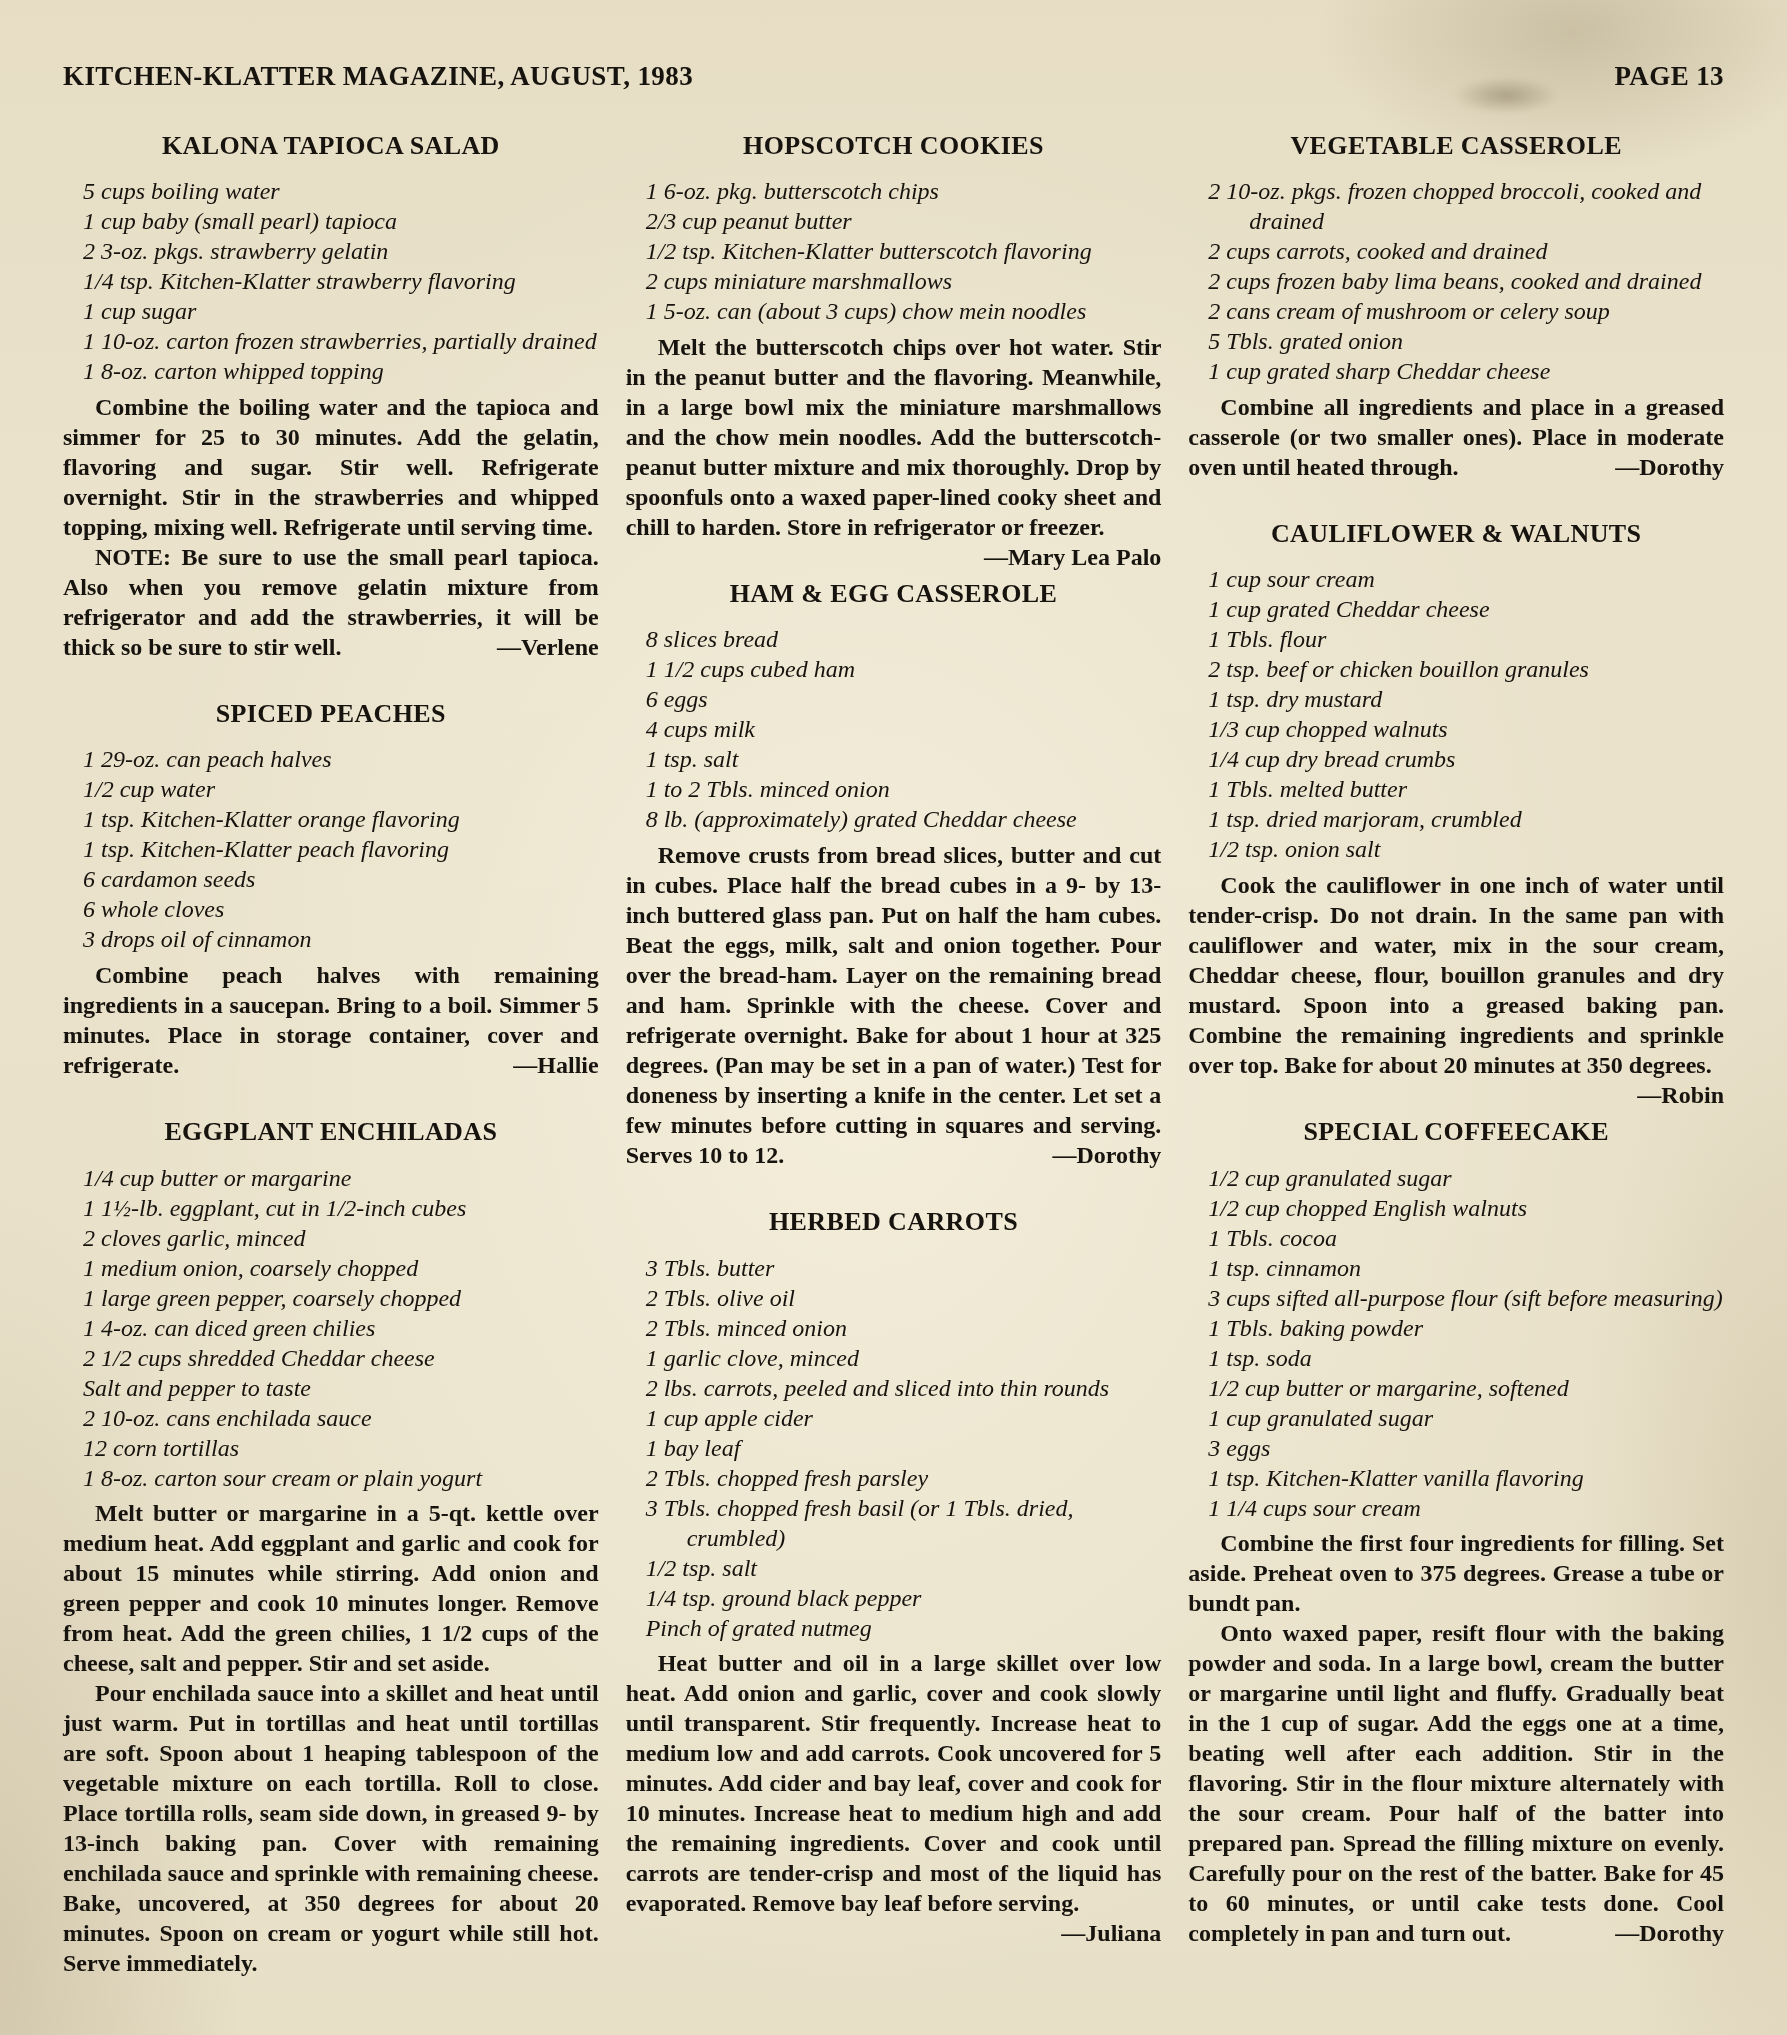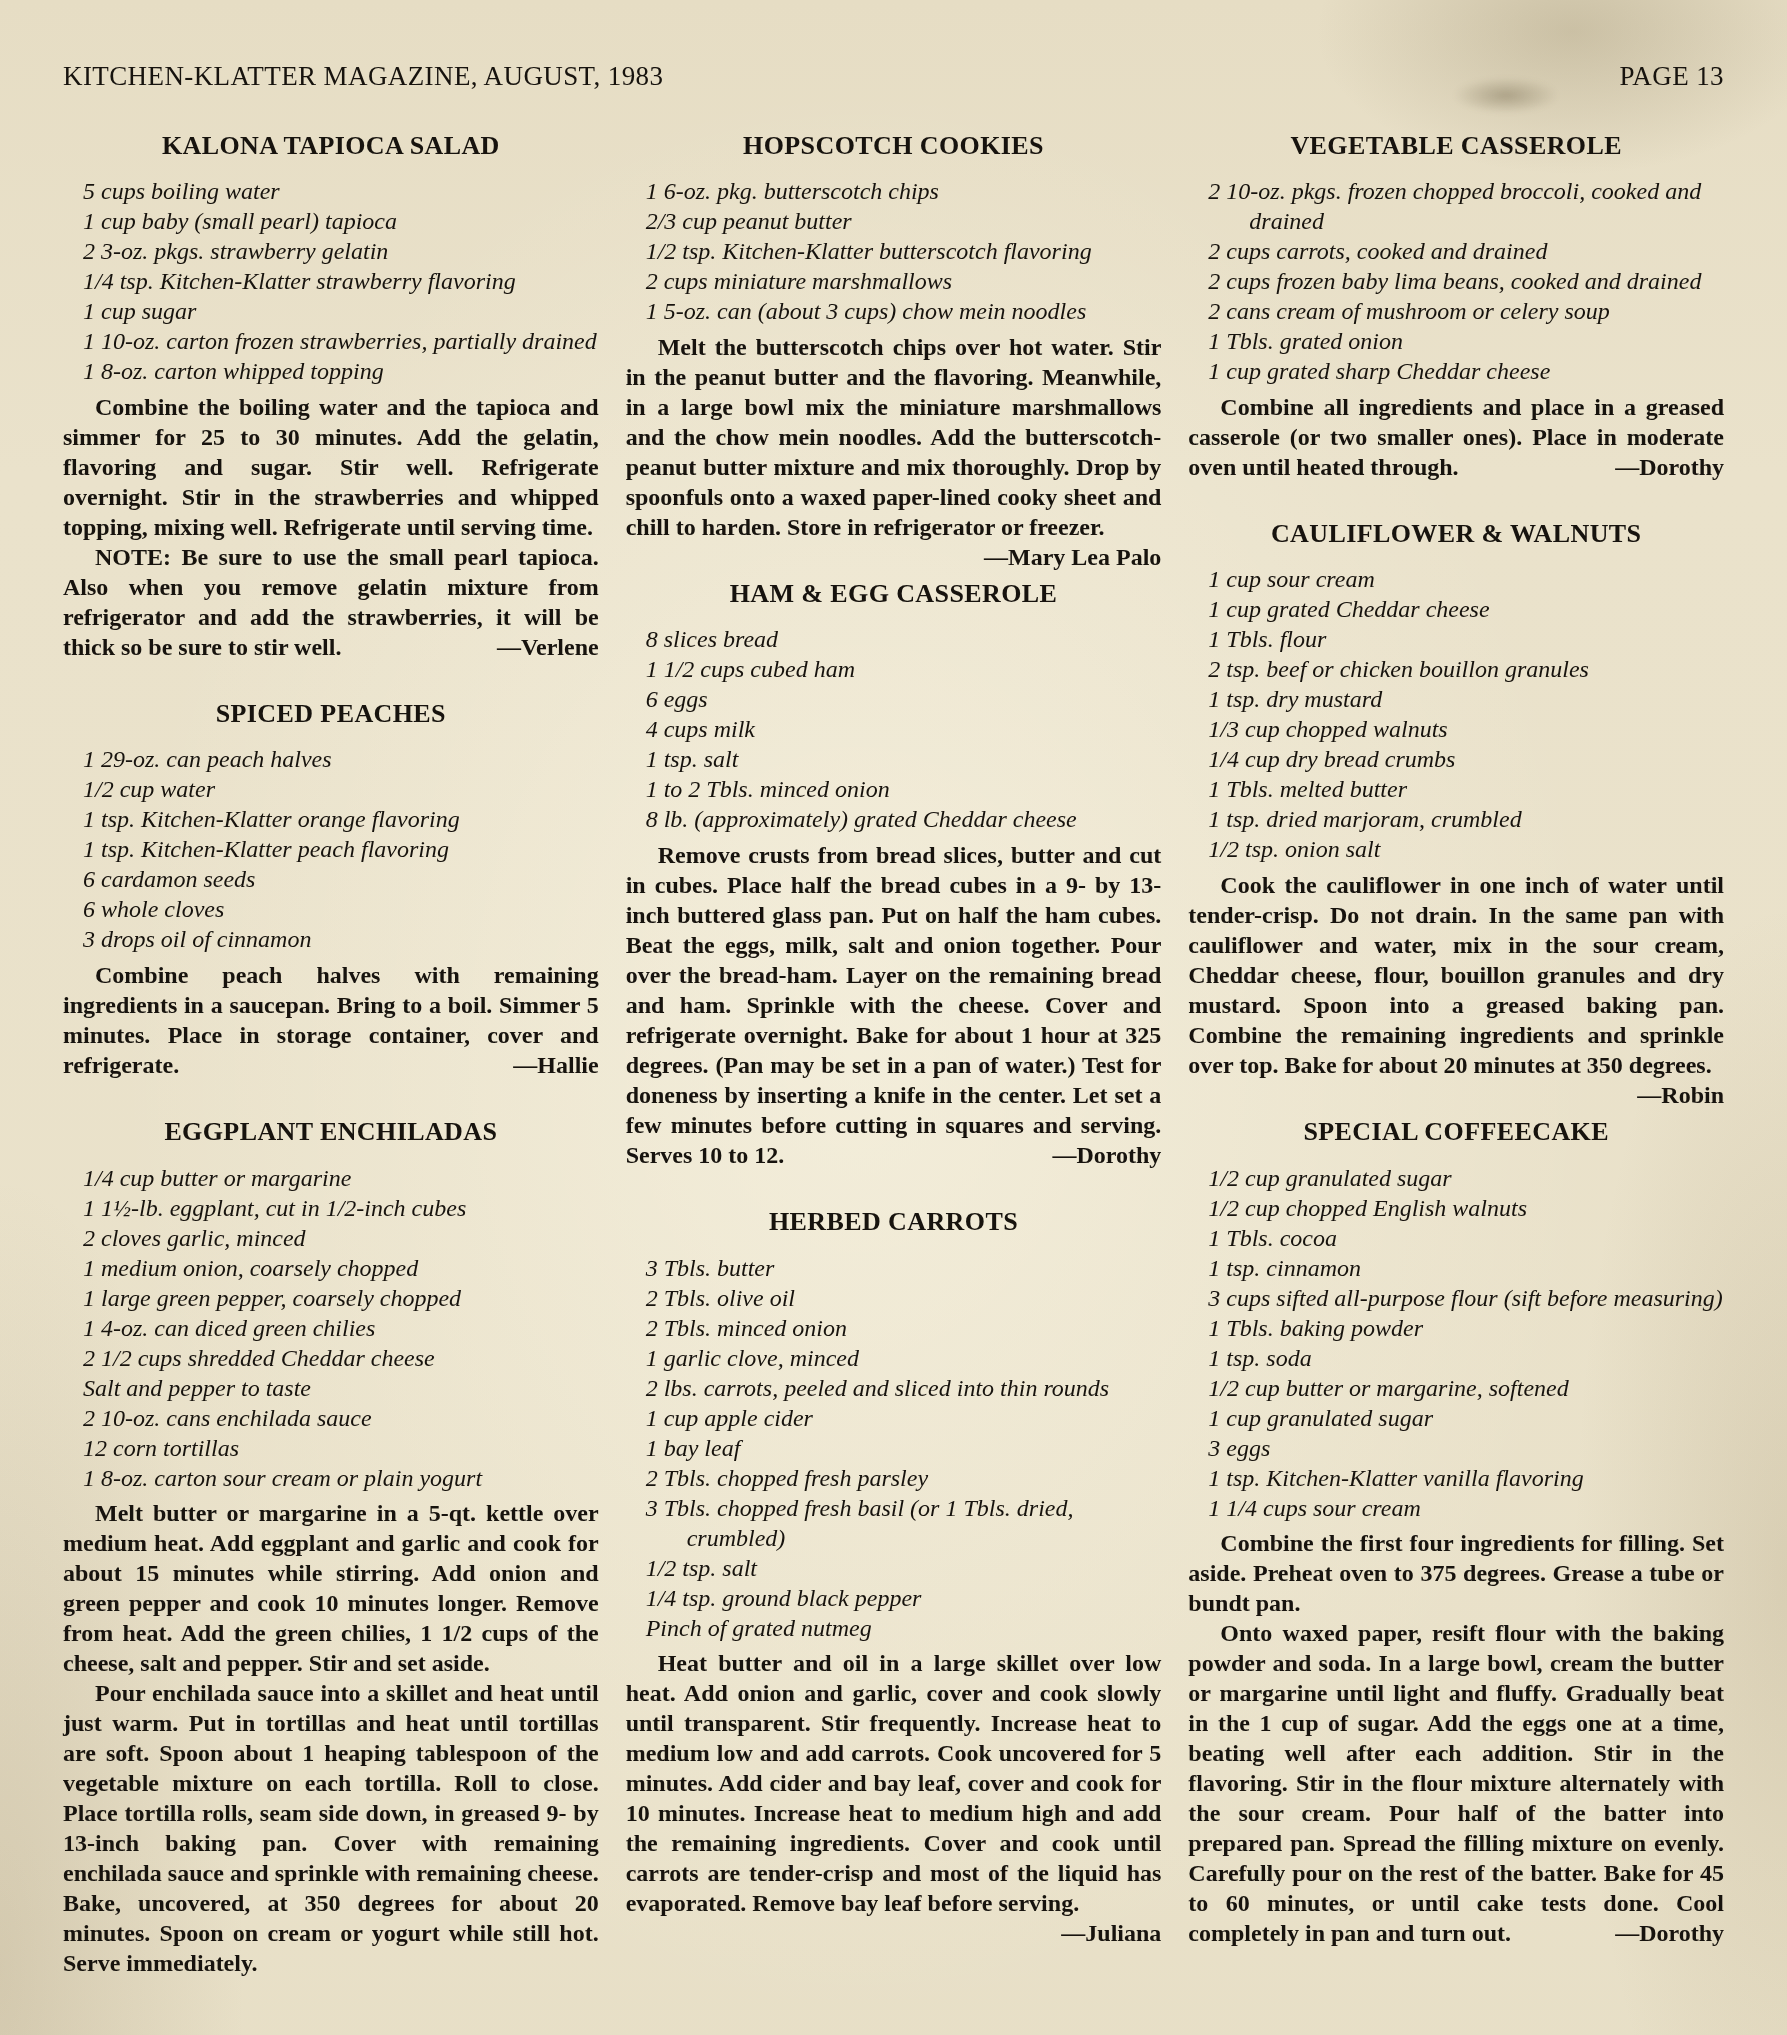--- a/index.html
+++ b/index.html
@@ -40,21 +40,21 @@
     background: radial-gradient(ellipse at center, rgba(90,78,50,0.35), rgba(90,78,50,0) 70%);
     filter: blur(2.4px);
     z-index: 0;
   }
 
   .page-header {
     display: flex;
     justify-content: space-between;
     align-items: baseline;
     font-size: 27px;
-    font-weight: normal;
+    font-weight: bold;
     letter-spacing: 0.4px;
     margin-bottom: 39px;
   }
 
   .columns {
     display: flex;
     gap: 27px;
   }
 
   .col {
@@ -205,21 +205,21 @@
         </section>
       </div>
       <div class="col">
         <section class="recipe">
           <h2 class="recipe-title">VEGETABLE CASSEROLE</h2>
           <ul class="ingredients">
             <li>2 10-oz. pkgs. frozen chopped broccoli, cooked and drained</li>
             <li>2 cups carrots, cooked and drained</li>
             <li>2 cups frozen baby lima beans, cooked and drained</li>
             <li>2 cans cream of mushroom or celery soup</li>
-            <li>1 Tbls. grated onion</li>
+            <li>5 Tbls. grated onion</li>
             <li>1 cup grated sharp Cheddar cheese</li>
           </ul>
           <p class="body-text">Combine all ingredients and place in a greased casserole (or two smaller ones). Place in moderate oven until heated through.<span class="attribution">—Dorothy</span></p>
         </section>
         <section class="recipe">
           <h2 class="recipe-title">CAULIFLOWER &amp; WALNUTS</h2>
           <ul class="ingredients">
             <li>1 cup sour cream</li>
             <li>1 cup grated Cheddar cheese</li>
             <li>1 Tbls. flour</li>

